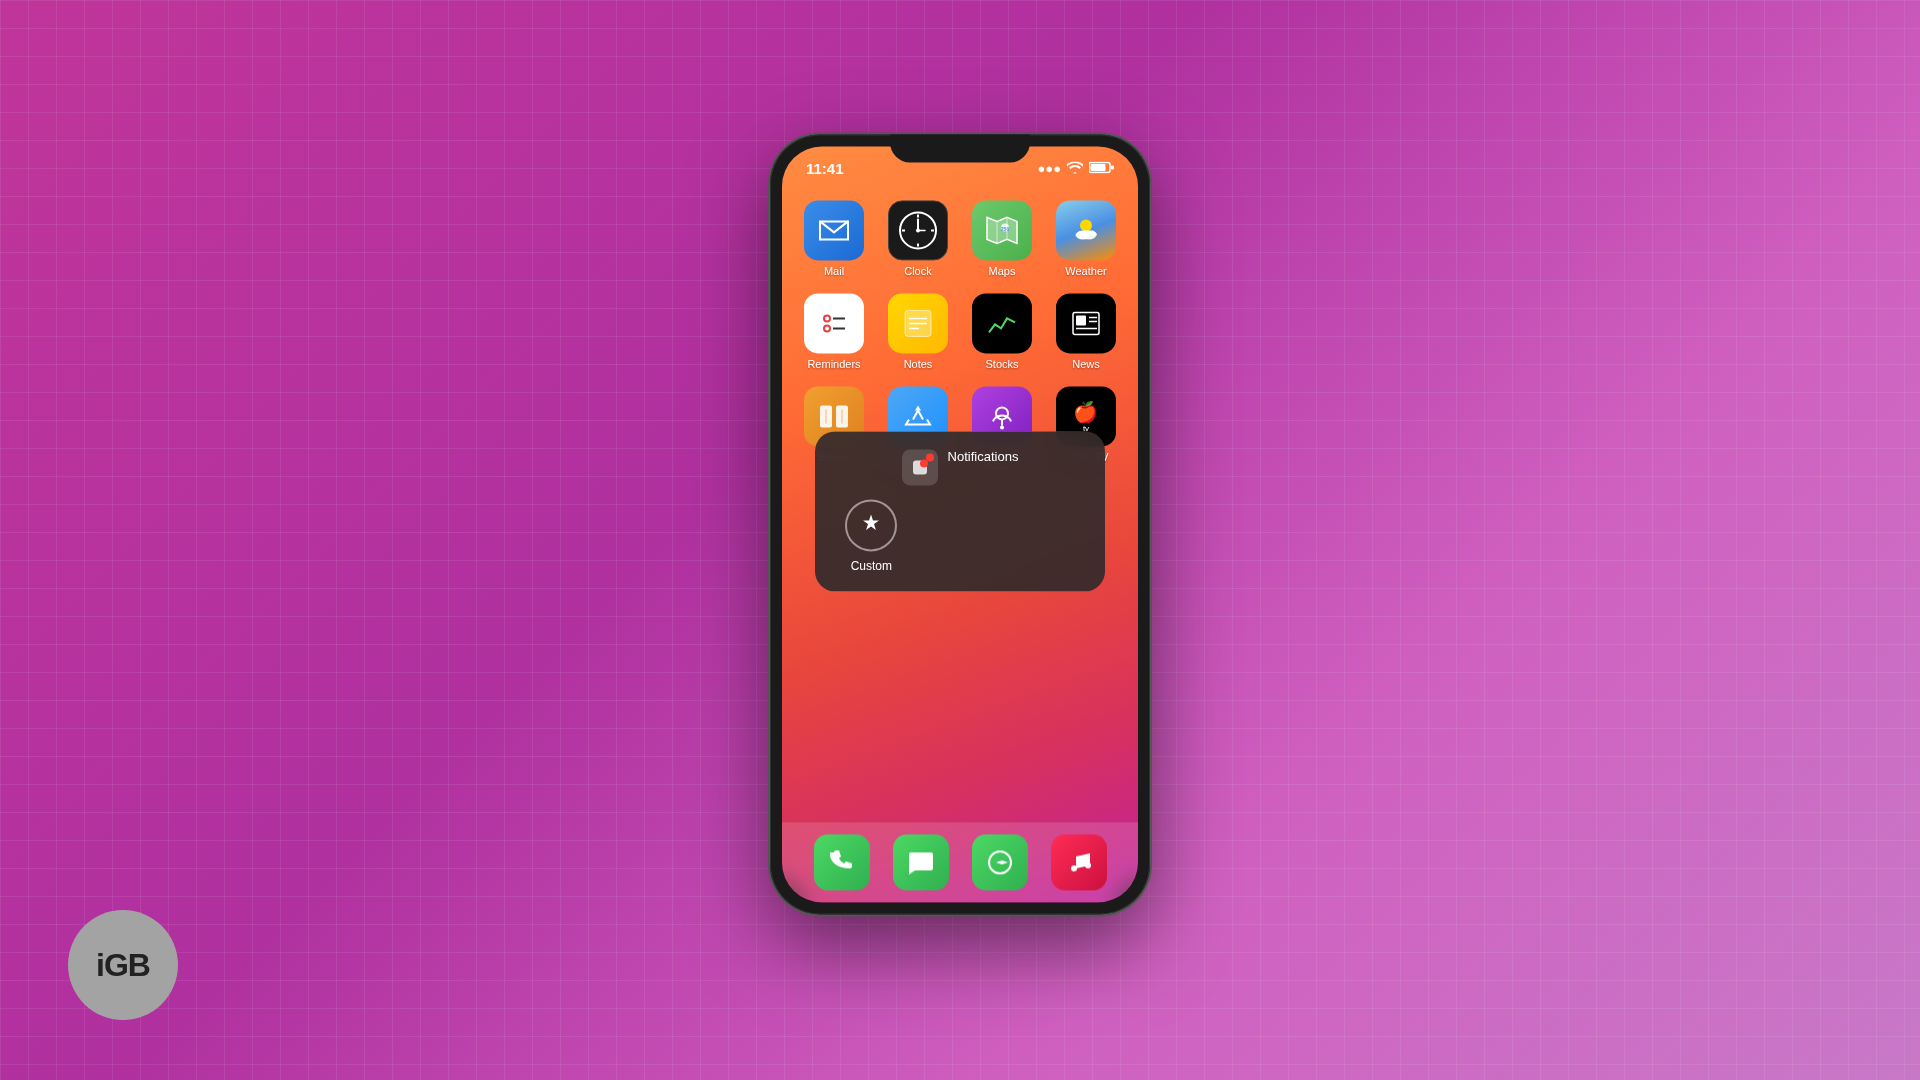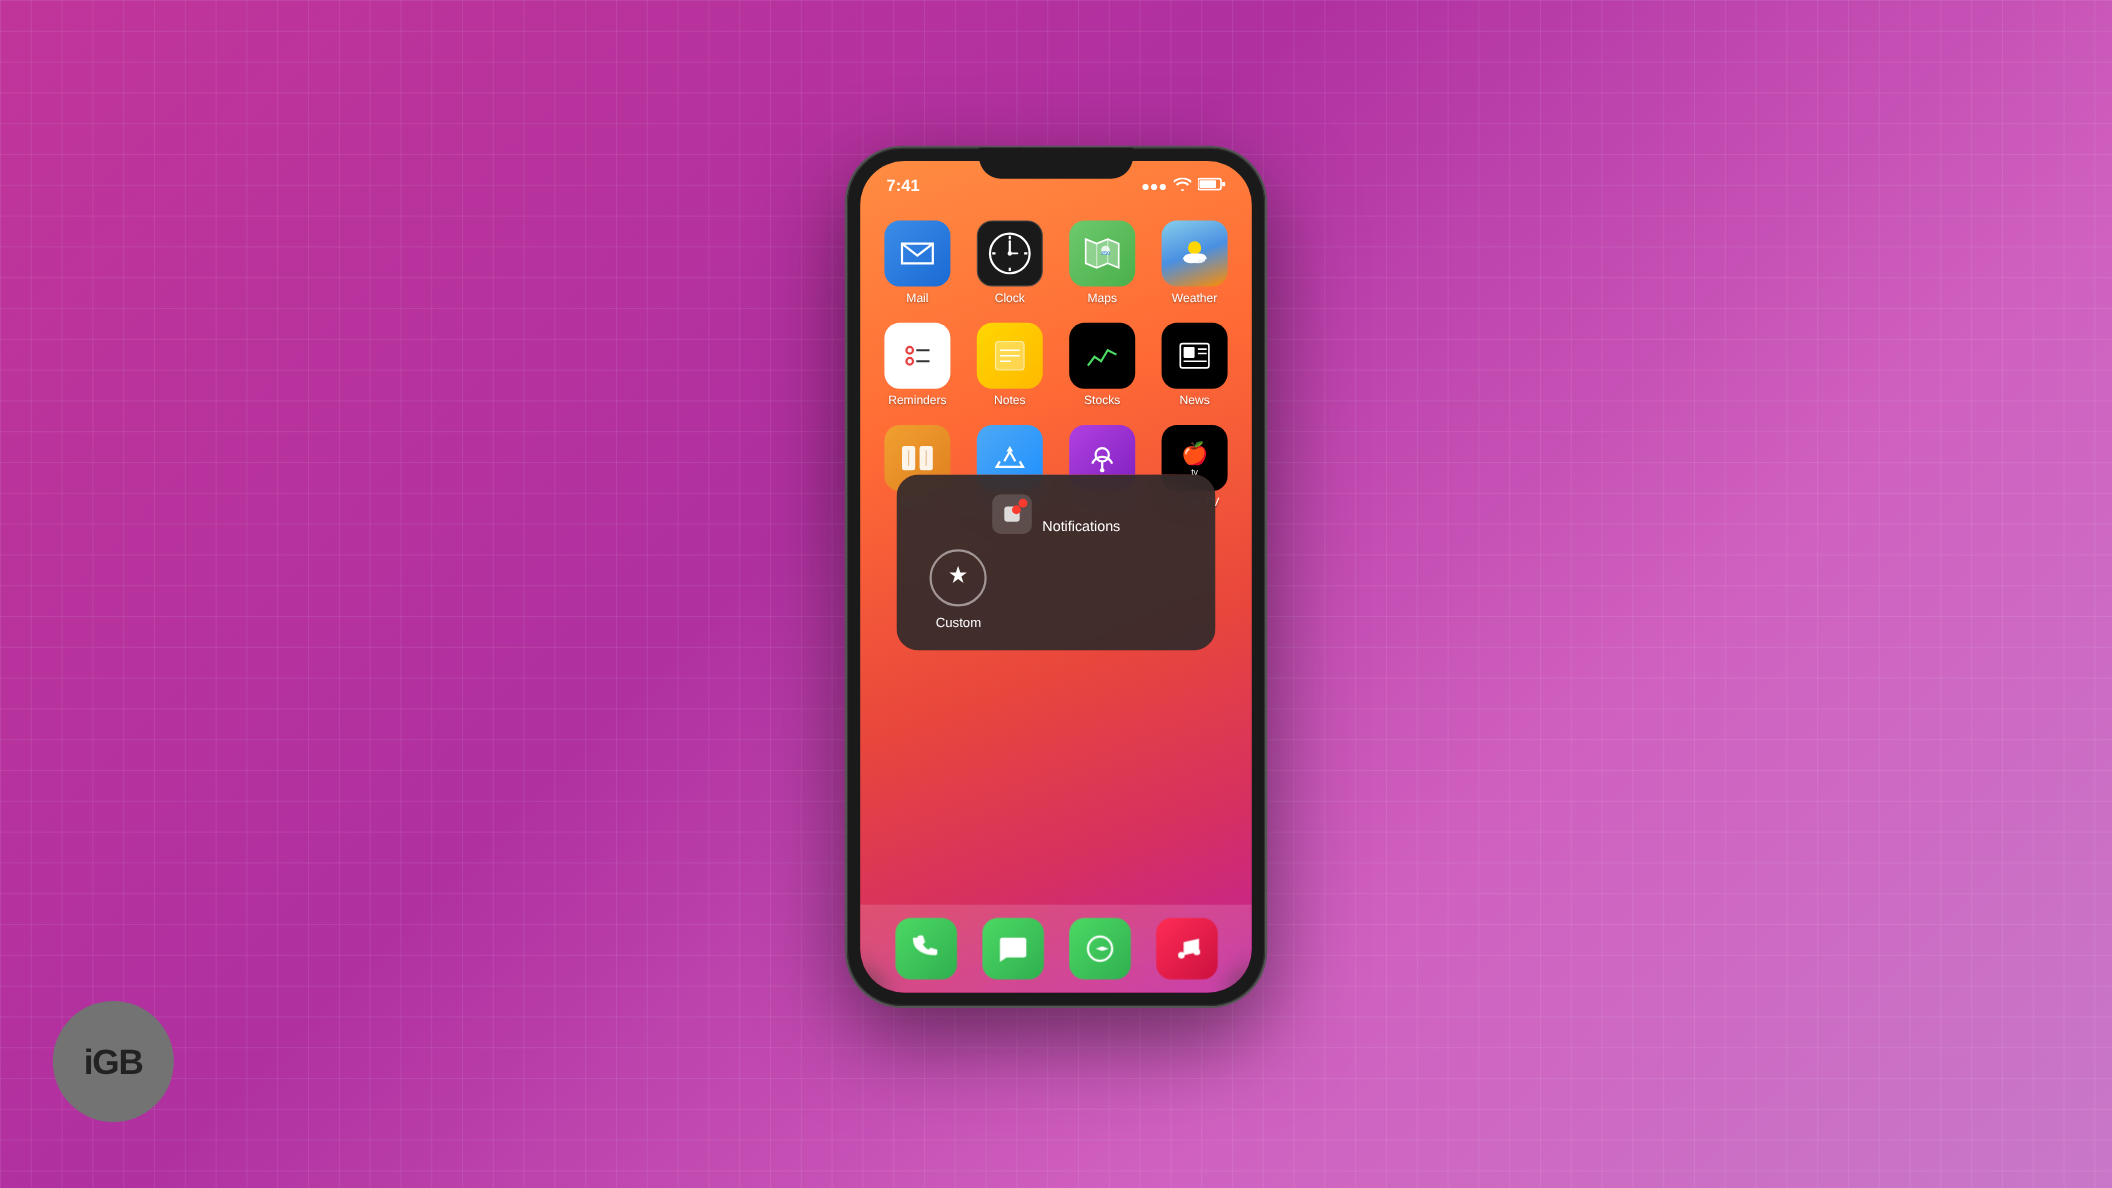--- a/index.html
+++ b/index.html
@@ -22,24 +22,24 @@
         linear-gradient(90deg, rgba(255,255,255,0.08) 1px, transparent 1px);
       background-size: 28px 28px;
       pointer-events: none;
       z-index: 0;
     }
 
     
     .igb-logo {
       position: absolute;
       bottom: 60px;
-      left: 48px;
+      left: 68px;
       width: 110px;
       height: 110px;
-      background: #737373;
+      background: #a3a3a3;
       border-radius: 50%;
       display: flex;
       align-items: center;
       justify-content: center;
       z-index: 10;
     }
     .igb-logo span {
       font-size: 32px;
       font-weight: 700;
       color: #222;
@@ -208,21 +208,21 @@
       width: 290px;
       background: rgba(50, 42, 42, 0.92);
       border-radius: 20px;
       padding: 18px;
       z-index: 20;
       backdrop-filter: blur(20px);
     }
 
     .menu-top {
       display: flex;
-      align-items: flex-end;
+      align-items: flex-start;
       justify-content: center;
       margin-bottom: 14px;
       gap: 10px;
     }
 
     .menu-top-icon {
       width: 36px;
       height: 36px;
       background: rgba(255,255,255,0.15);
       border-radius: 8px;
@@ -315,21 +315,21 @@
 </div>
 
 <div class="phone-wrapper">
   <div class="phone-frame">
 
     <div class="notch"></div>
 
     <div class="phone-screen">
 
       <div class="status-bar">
-        <span class="status-time">7:41</span>
+        <span class="status-time">11:41</span>
         <div class="status-icons">
           <span>●●●</span>
           <span>
             <svg width="16" height="12" viewBox="0 0 16 12" fill="white">
               <path d="M8 10.5a1.5 1.5 0 100 3 1.5 1.5 0 000-3zm-4.5-3C4.8 6.2 6.3 5.5 8 5.5s3.2.7 4.5 2l1.5-1.5C12.3 4.3 10.3 3.5 8 3.5S3.7 4.3 2 6l1.5 1.5zm-3-3C2.5 2.8 5.1 1.5 8 1.5s5.5 1.3 7.5 3.5L17 3.5C14.5 1.3 11.4 0 8 0S1.5 1.3-1 3.5L0 5z"></path>
             </svg>
           </span>
           <span>
             <svg width="25" height="12" viewBox="0 0 25 12" fill="white">
               <rect x="0" y="1" width="21" height="10" rx="2" ry="2" stroke="white" stroke-width="1.5" fill="none"></rect>

